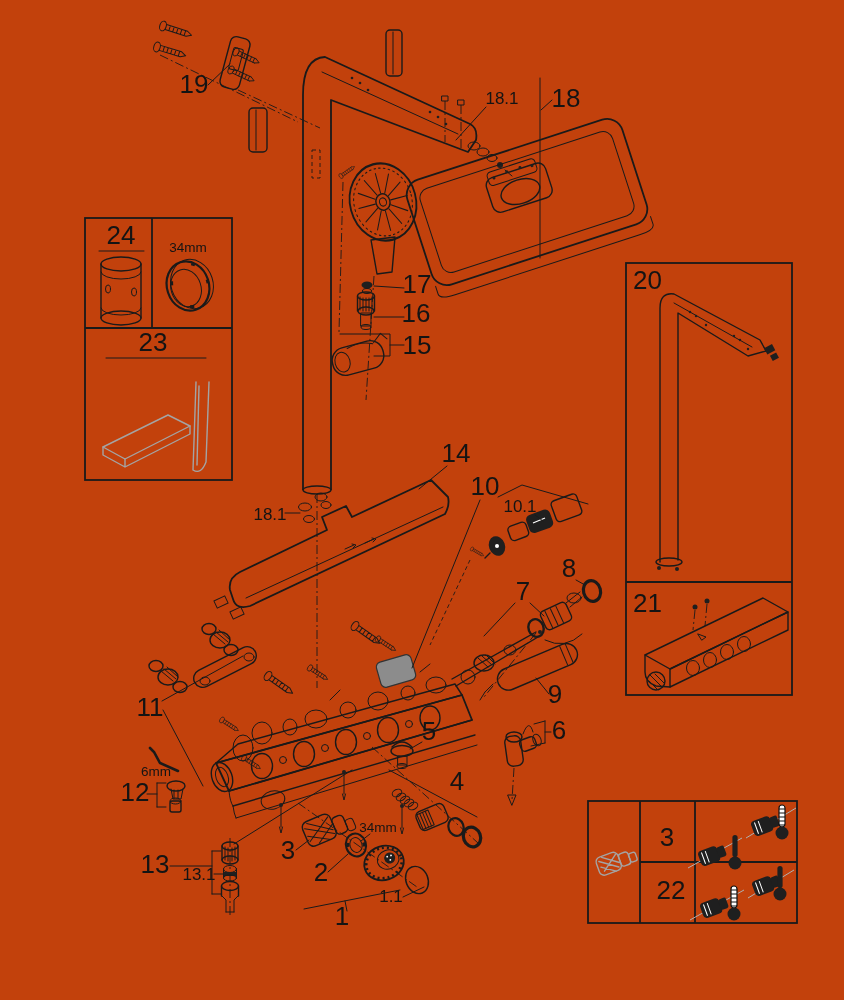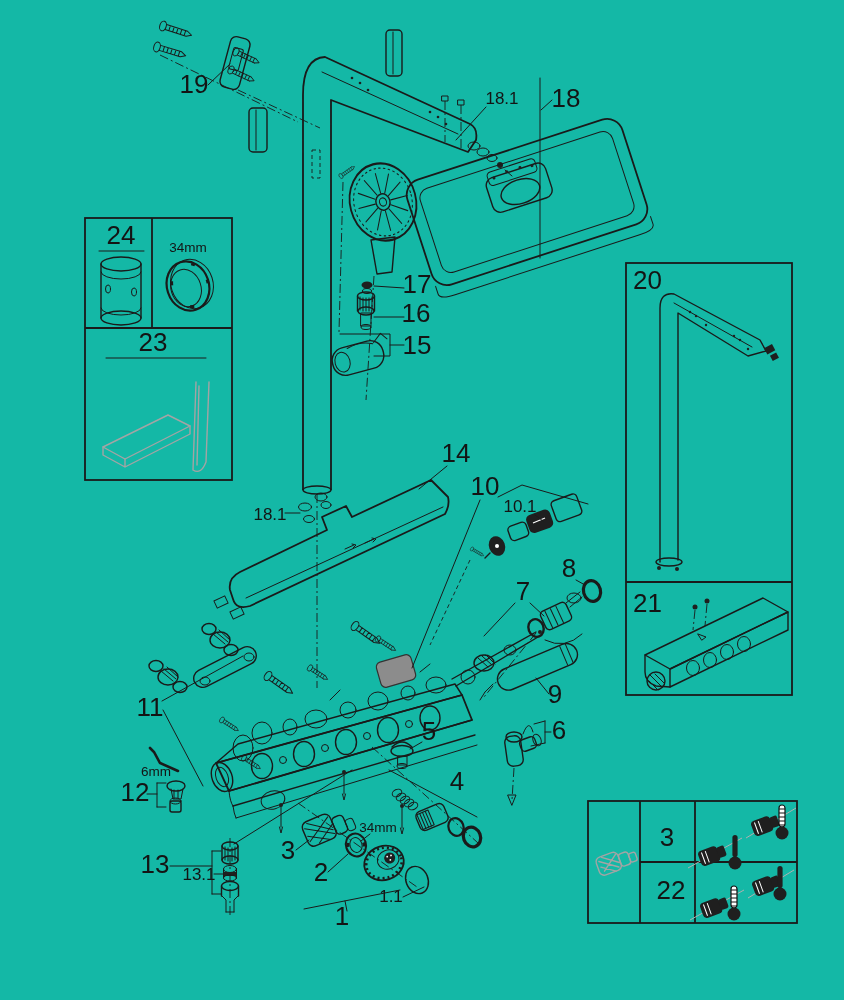--- a/index.html
+++ b/index.html
@@ -1,16 +1,16 @@
 <!DOCTYPE html>
 <html><head>
 <meta charset="utf-8">
 <style>
   html,body{margin:0;padding:0;background:#fff}
-  .stage{position:relative;width:844px;height:1000px;background:#14b8a6;overflow:hidden}
+  .stage{position:relative;width:844px;height:1000px;background:#c2410c;overflow:hidden}
   svg{display:block}
   .s{stroke:#1a1a1a;fill:none;stroke-width:1.4;stroke-linecap:round;stroke-linejoin:round}
   .s2{stroke:#1a1a1a;fill:none;stroke-width:1.8;stroke-linejoin:round}
   .thin{stroke-width:1}
   .ld{stroke:#1a1a1a;stroke-width:1;fill:none;stroke-linecap:round}
   .dd{stroke:#1a1a1a;stroke-width:.9;fill:none;stroke-dasharray:9 3 2 3}
   .dsh{stroke:#1a1a1a;stroke-width:.9;fill:none;stroke-dasharray:4 3}
   .fillk{fill:#1f1f1f;stroke:none}
   .gray{stroke:#a4a4a4;fill:none;stroke-width:1.4;stroke-linecap:round;stroke-linejoin:round}
   .grayln{stroke:#b0b0b0;stroke-width:1}

